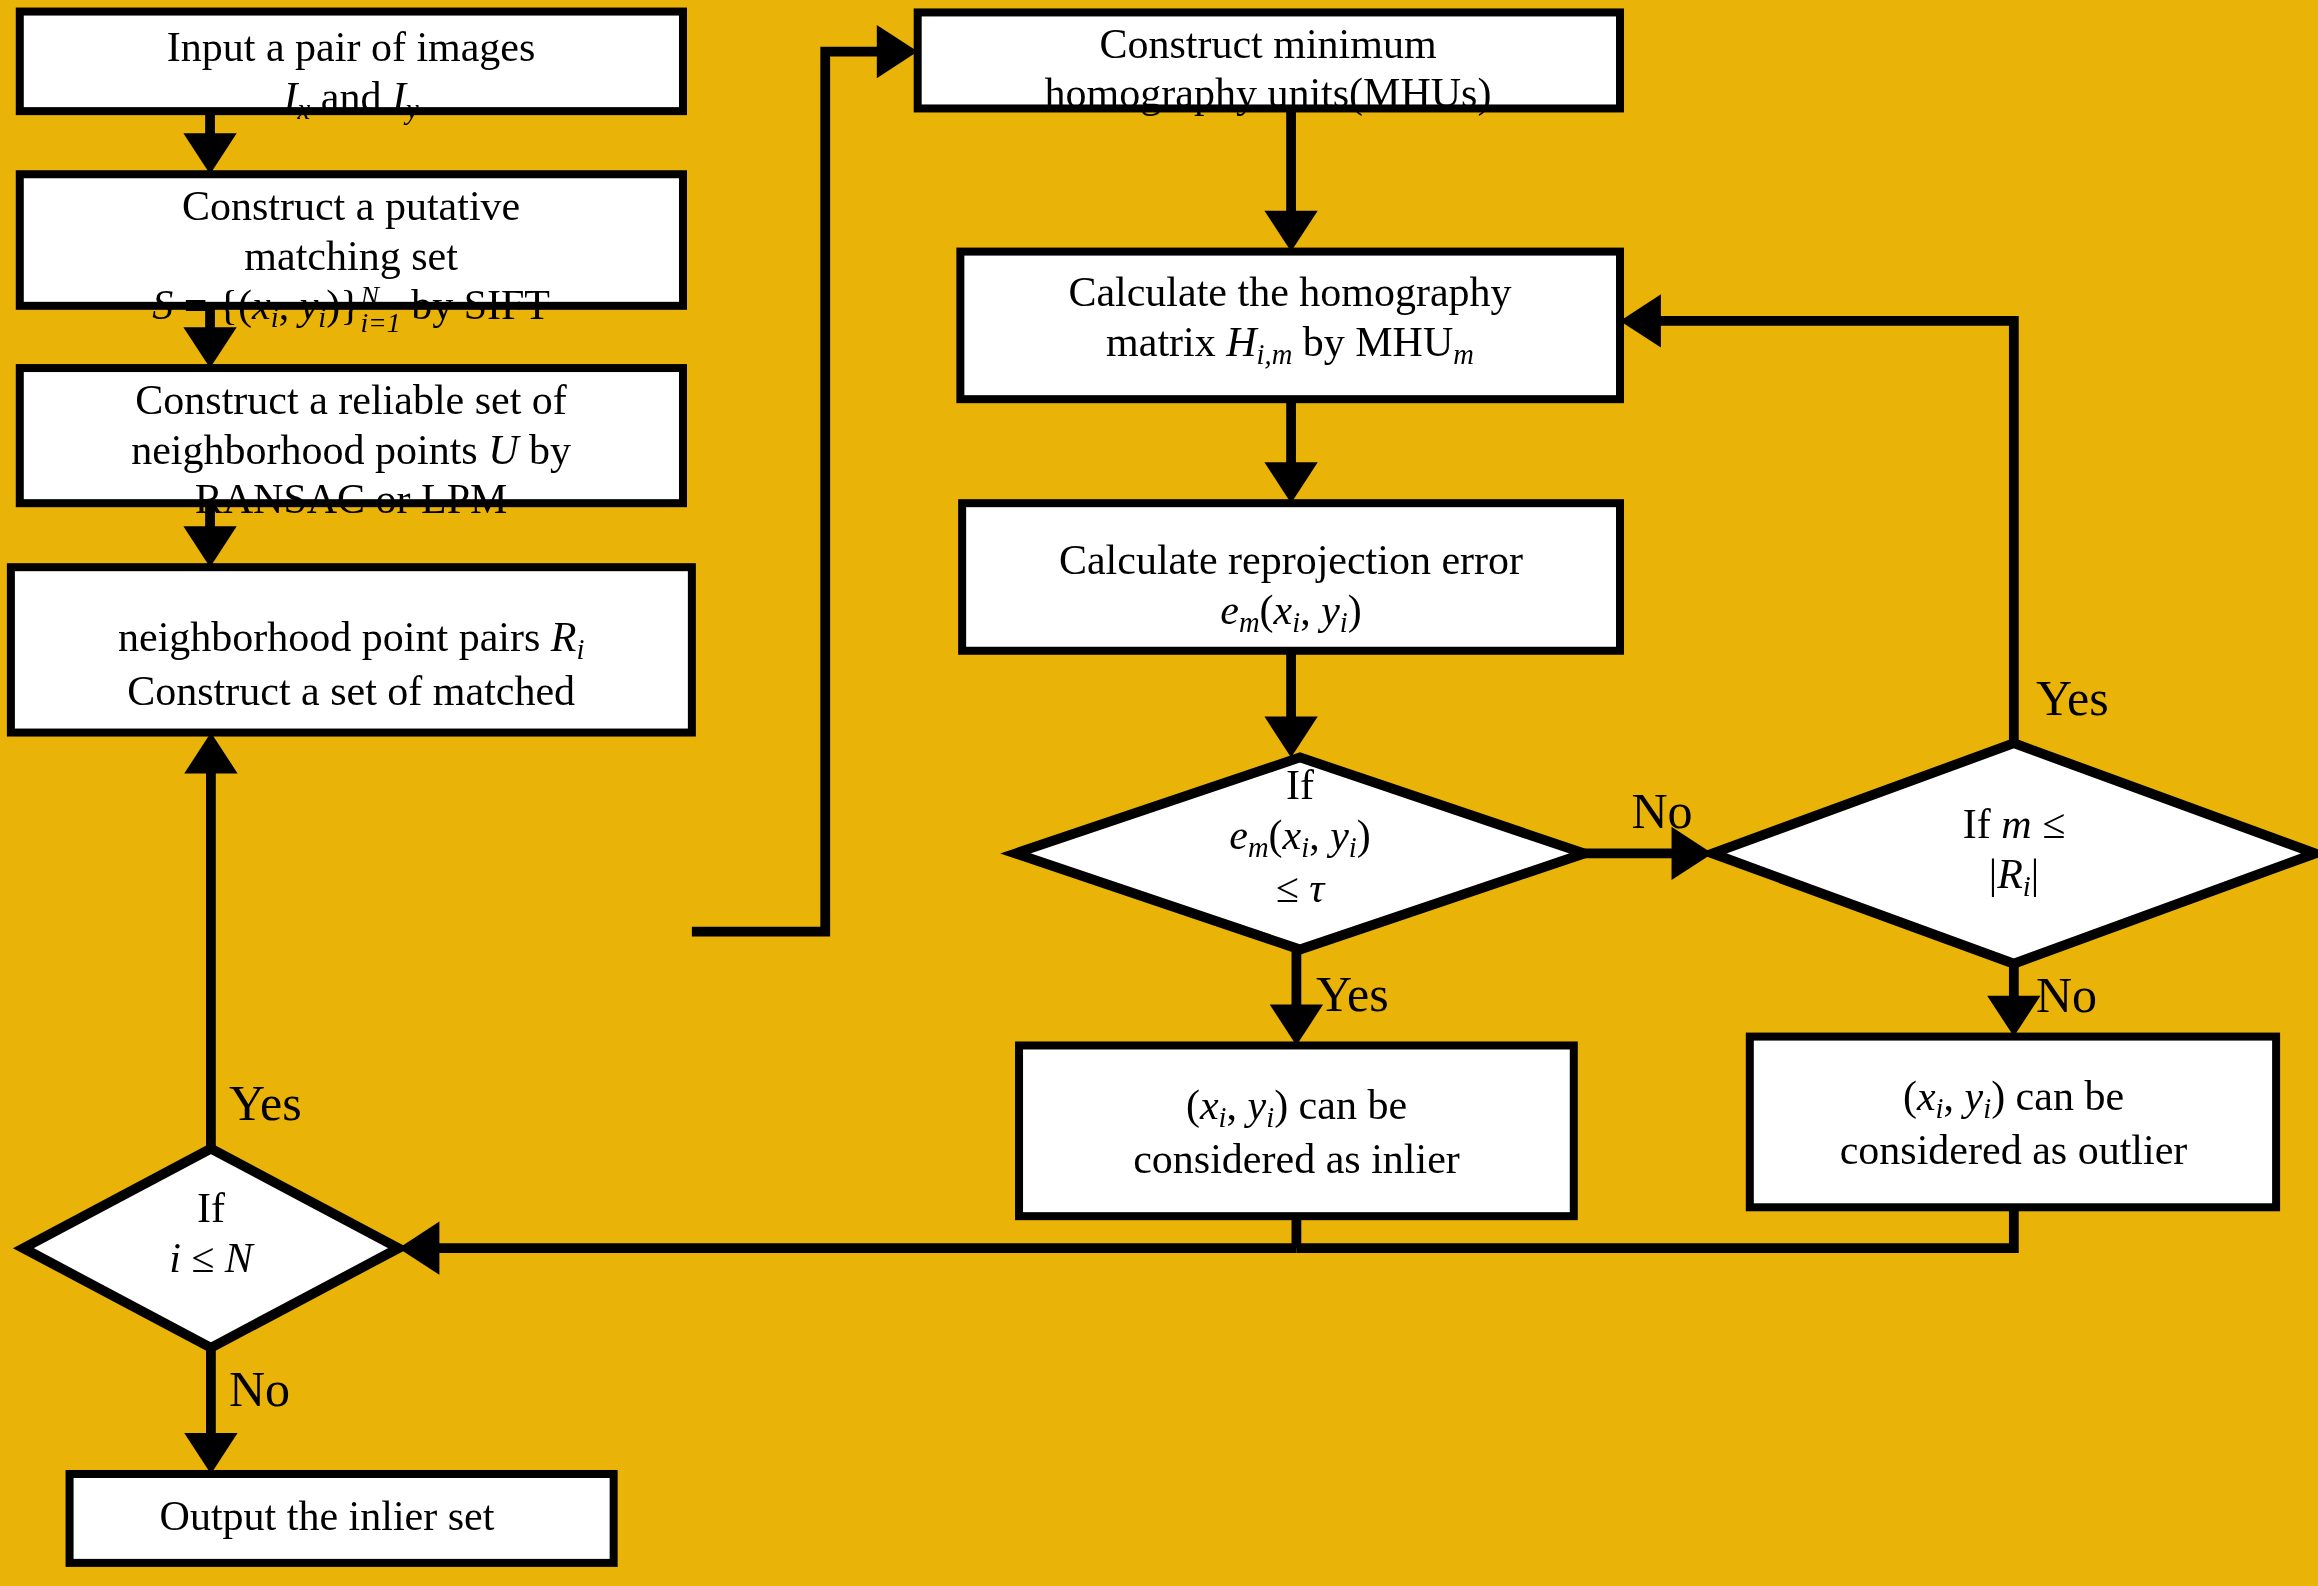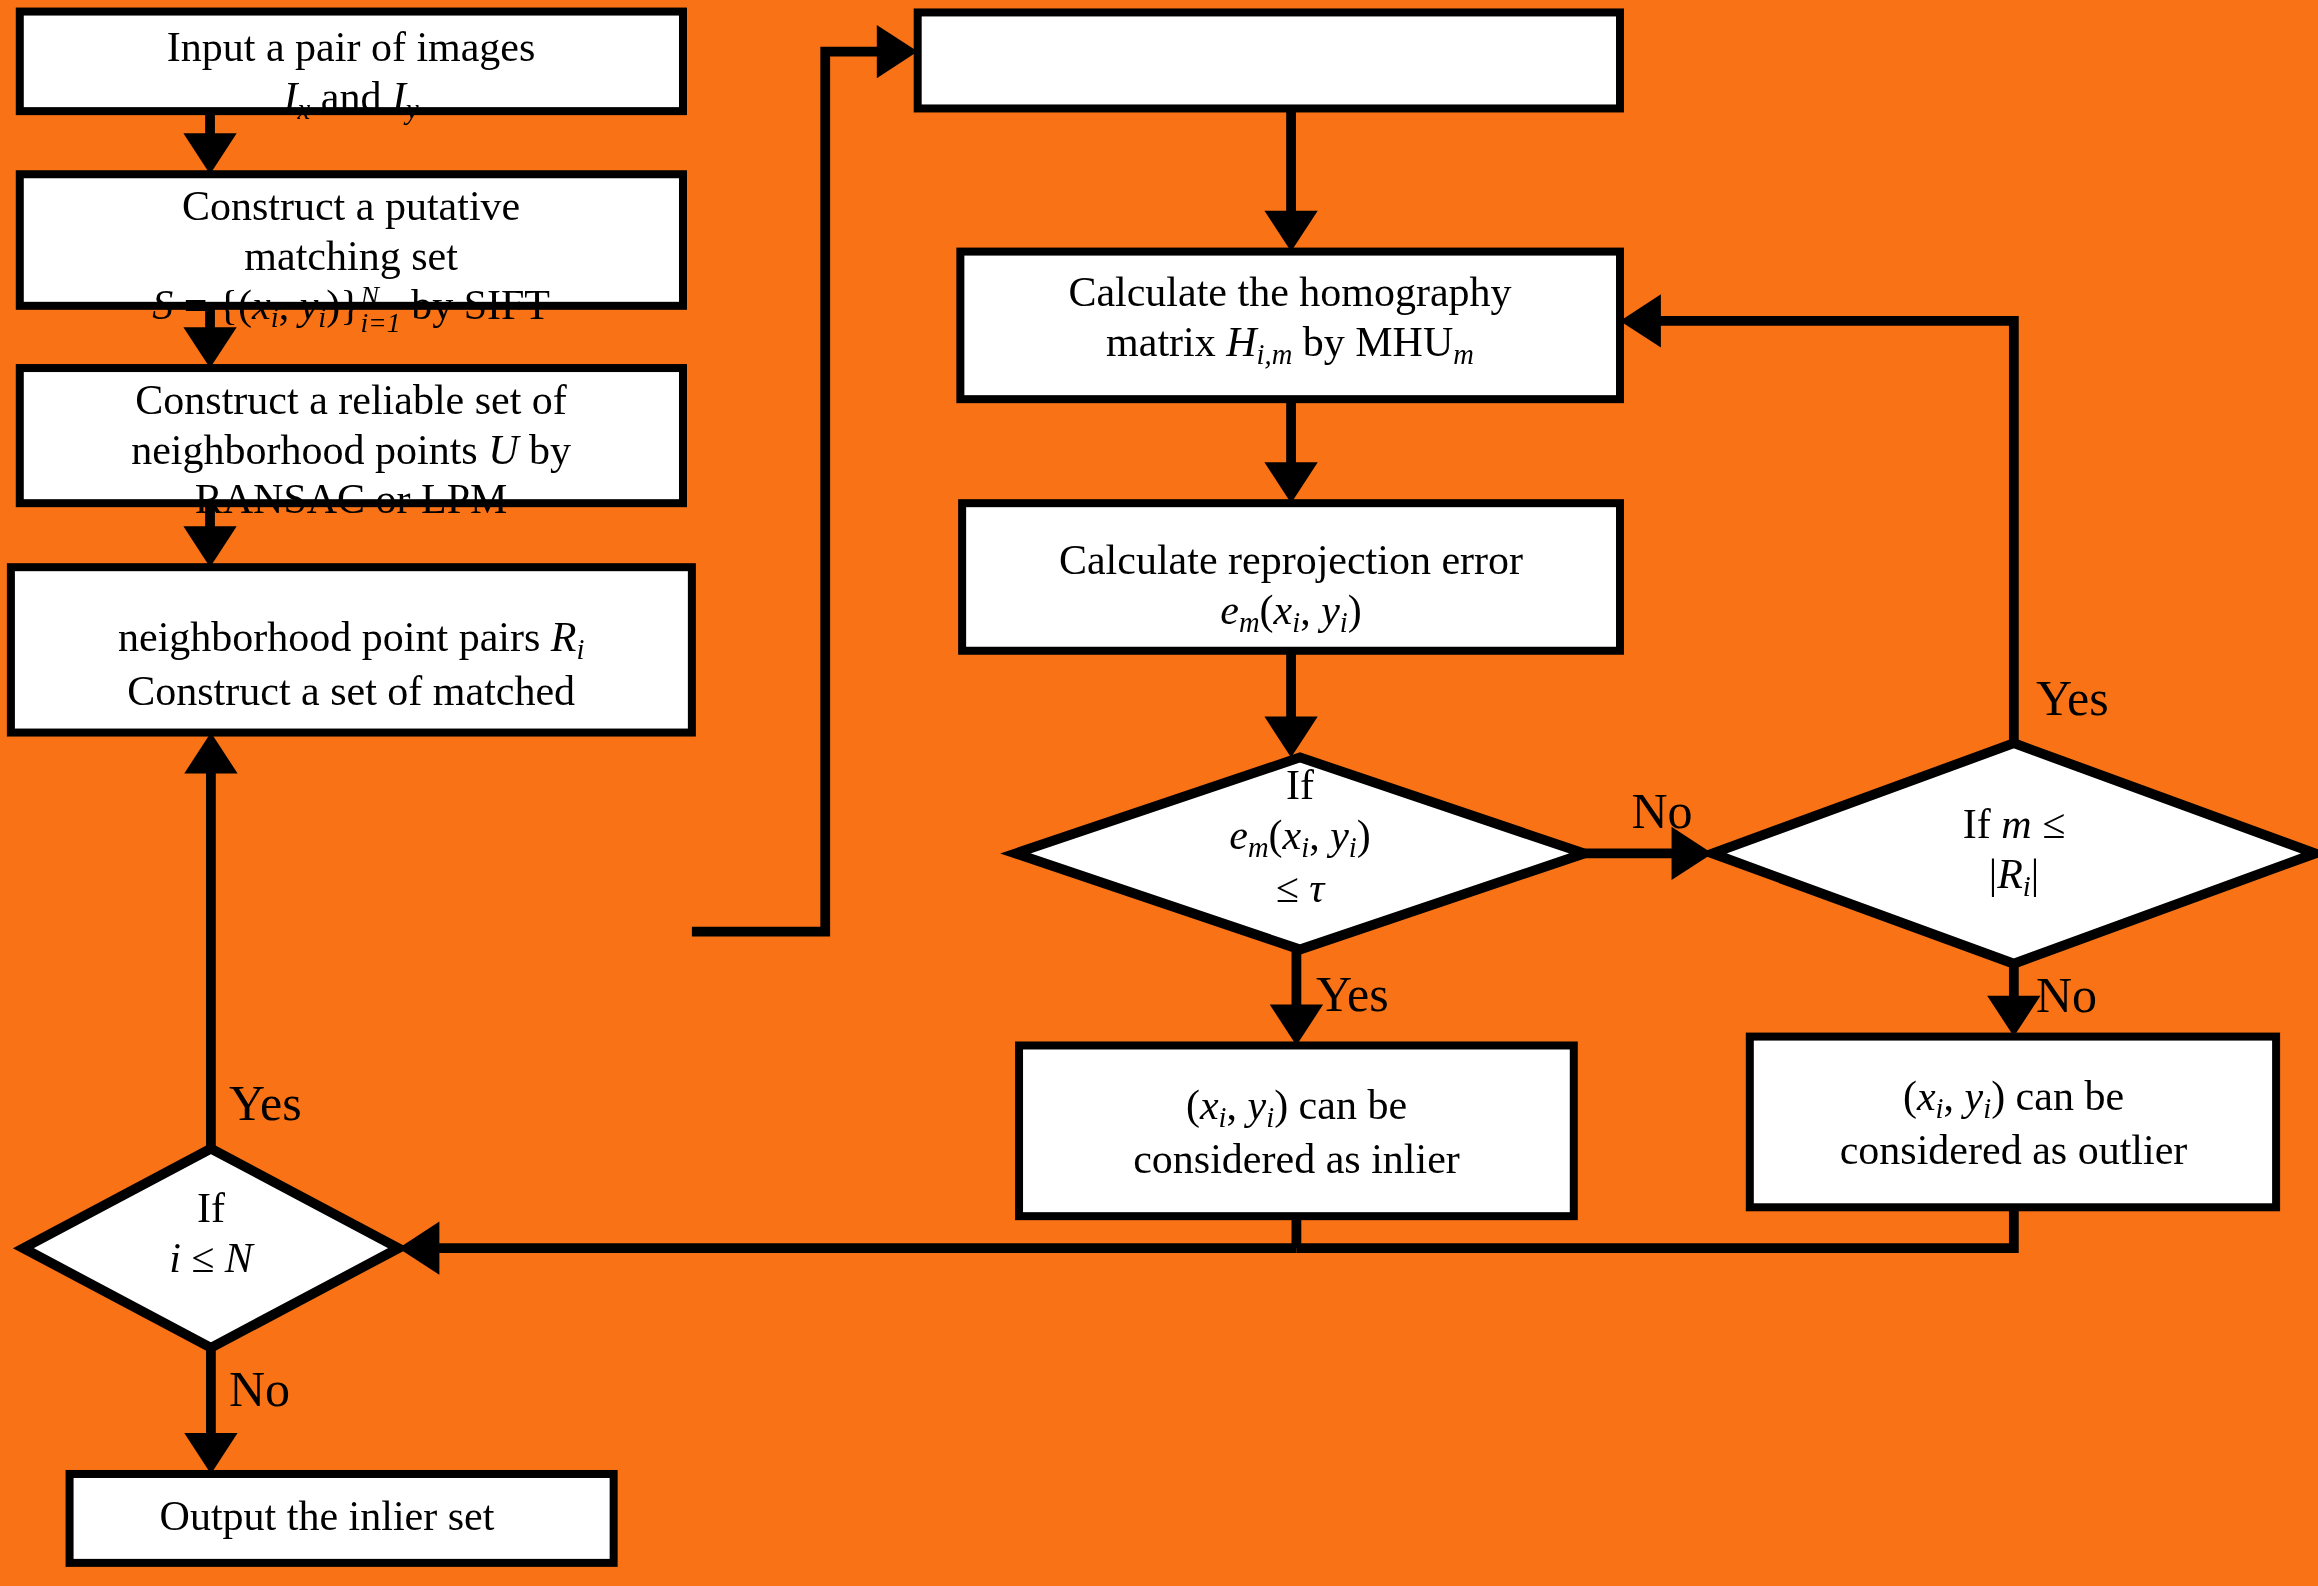--- a/index.html
+++ b/index.html
@@ -4,21 +4,21 @@
 <style>
   html, body {
     margin: 0;
     padding: 0;
     background: #ffffff;
   }
   #stage {
     position: relative;
     width: 2319px;
     height: 1586px;
-    background: #f97316;
+    background: #eab308;
     font-family: "Liberation Serif", "DejaVu Serif", serif;
     overflow: hidden;
   }
   svg.flow {
     position: absolute;
     left: 0; top: 0;
     width: 2319px;
     height: 1586px;
   }
   .shape { fill: #ffffff; stroke: #000000; }
@@ -135,20 +135,24 @@
     <div>RANSAC or LPM</div>
   </div>
 
   <div class="txt blk" style="left:10.7px; top:613px; width:681px;">
     <div>
       <span>neighborhood point pairs </span><i class="mv">R</i><sub>i</sub>
     </div>
     <div>Construct a set of matched</div>
   </div>
 
+  <div class="txt blk" style="left:917px; top:19.6px; width:702px;">
+    <div>Construct minimum</div>
+    <div>homography units(MHUs)</div>
+  </div>
 
   <div class="txt blk" style="left:960px; top:268px; width:660px;">
     <div>Calculate  the  homography</div>
     <div>
       <span>matrix </span><i class="mv">H</i><sub>i,m</sub><span> by MHU</span><sub>m</sub>
     </div>
   </div>
 
   <div class="txt blk" style="left:962px; top:536px; width:658px;">
     <div>Calculate reprojection error</div>

